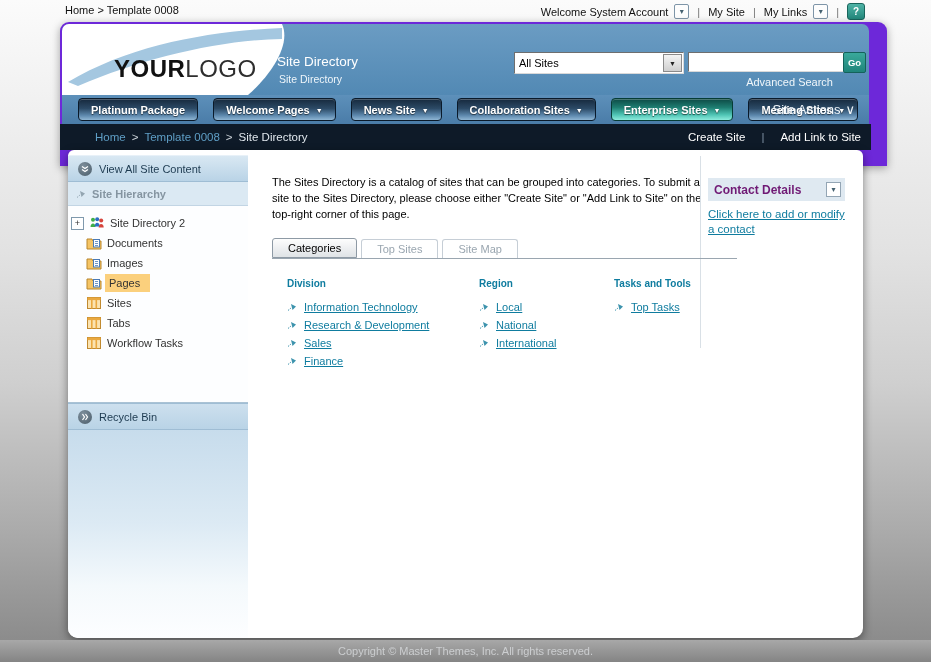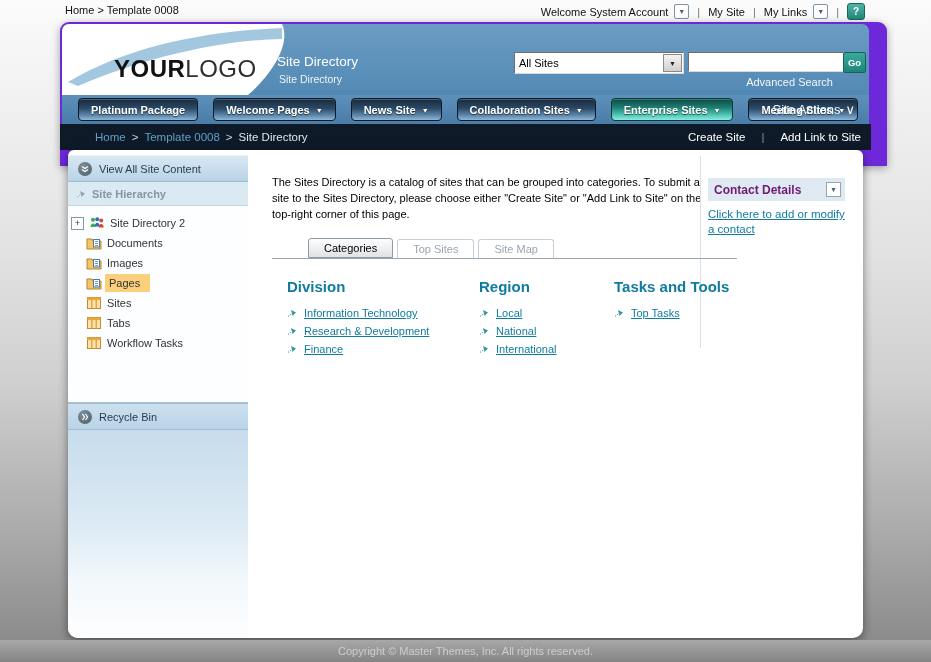--- a/index.html
+++ b/index.html
@@ -96,29 +96,29 @@
   .sidebar-rest{flex:1;background:linear-gradient(180deg,#c7dcec 0%,#dceaf4 45%,#f4f9fc 75%,#fdfeff 100%);}
 
   
   .main{position:absolute;left:202px;top:0;right:0;bottom:0;}
   .intro{position:absolute;left:2px;top:24px;width:432px;color:#000;line-height:16px;}
   .zone-divider{position:absolute;left:430px;top:6px;width:1px;height:192px;background:#d9e0e6;}
 
   .cat-tabs{position:absolute;left:2px;top:88px;display:flex;align-items:flex-end;}
   .cat-tab{padding:3px 15px 3px;border:1px solid #c6ced6;border-bottom:none;color:#9aa6b0;background:#fff;
            border-radius:3px 3px 0 0;margin-right:4px;cursor:pointer;}
-  .cat-tab.active{border:1px solid #8e9aa5;background:linear-gradient(180deg,#fdfdfd,#dfe3e6);color:#000;margin-left:36px;}
+  .cat-tab.active{border:1px solid #8e9aa5;background:linear-gradient(180deg,#fdfdfd,#dfe3e6);color:#000;}
   .cat-underline{position:absolute;left:2px;top:108px;width:465px;height:1px;background:#9aa6b0;}
 
   .columns{position:absolute;left:0;top:128px;right:0;}
   .col{position:absolute;top:0;}
   .col-division{left:17px;}
   .col-region{left:209px;}
   .col-tasks{left:344px;}
-  .col-head{color:#0f7c9f;font-weight:bold;font-size:15px;margin-bottom:9px;}
+  .col-head{color:#0f7c9f;font-weight:bold;font-size:10px;margin-bottom:9px;}
   .link-row{display:flex;align-items:center;gap:7px;height:18px;}
   .cat-link{color:#0f7c9f;text-decoration:underline;cursor:pointer;white-space:nowrap;}
   .bullet{flex:0 0 10px;height:10px;}
 
   
   .contact{position:absolute;right:18px;top:28px;width:137px;}
   .contact-head{height:23px;background:#dfe9f1;display:flex;align-items:center;padding:0 4px 0 6px;}
   .contact-title{color:#701a75;font-weight:bold;font-size:12px;flex:1;}
   .wpbox{width:13px;height:13px;background:#fff;border:1px solid #93a5b4;display:inline-flex;align-items:center;
          justify-content:center;color:#44606f;font-size:8px;cursor:pointer;}
@@ -339,20 +339,27 @@
                 <path d="M1 8.5 L4 6" stroke="#3d93ad" stroke-width="1" stroke-dasharray="1.6 1.2" fill="none"></path>
                 <path d="M4 2 L9 4.5 L5.5 8 Z" fill="#3d93ad"></path>
               </svg>
             <a class="cat-link">Research &amp; Development</a>
           </div>
           <div class="link-row">
             <svg class="bullet" viewBox="0 0 10 10">
                 <path d="M1 8.5 L4 6" stroke="#3d93ad" stroke-width="1" stroke-dasharray="1.6 1.2" fill="none"></path>
                 <path d="M4 2 L9 4.5 L5.5 8 Z" fill="#3d93ad"></path>
               </svg>
+            <a class="cat-link">Sales</a>
+          </div>
+          <div class="link-row">
+            <svg class="bullet" viewBox="0 0 10 10">
+                <path d="M1 8.5 L4 6" stroke="#3d93ad" stroke-width="1" stroke-dasharray="1.6 1.2" fill="none"></path>
+                <path d="M4 2 L9 4.5 L5.5 8 Z" fill="#3d93ad"></path>
+              </svg>
             <a class="cat-link">Finance</a>
           </div>
         </div>
 
         <div class="col col-region">
           <div class="col-head">Region</div>
           <div class="link-row">
             <svg class="bullet" viewBox="0 0 10 10">
                 <path d="M1 8.5 L4 6" stroke="#3d93ad" stroke-width="1" stroke-dasharray="1.6 1.2" fill="none"></path>
                 <path d="M4 2 L9 4.5 L5.5 8 Z" fill="#3d93ad"></path>

